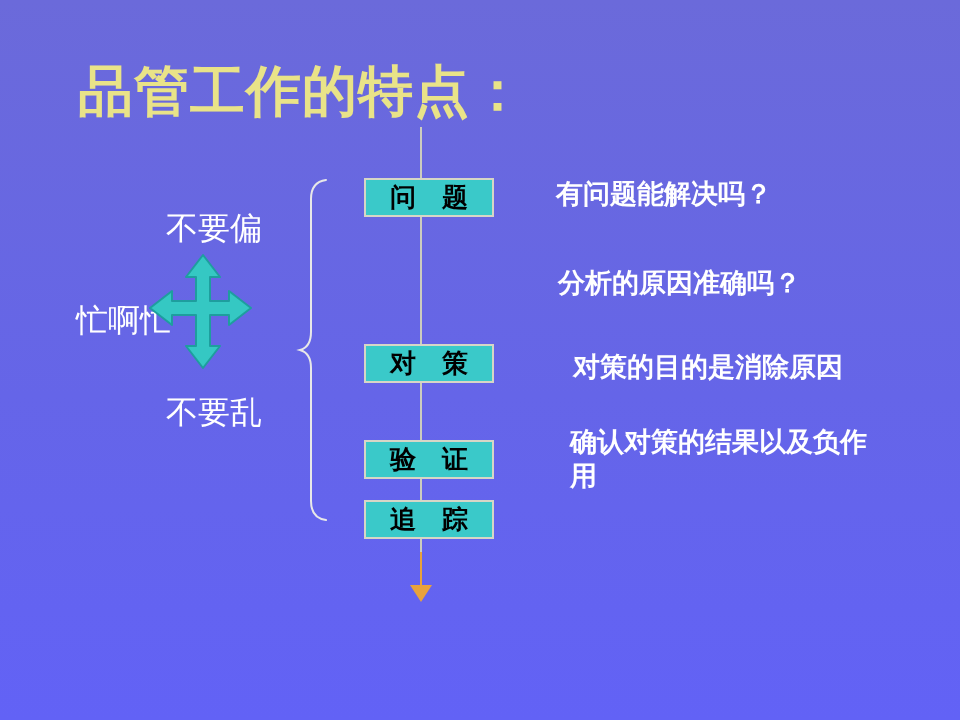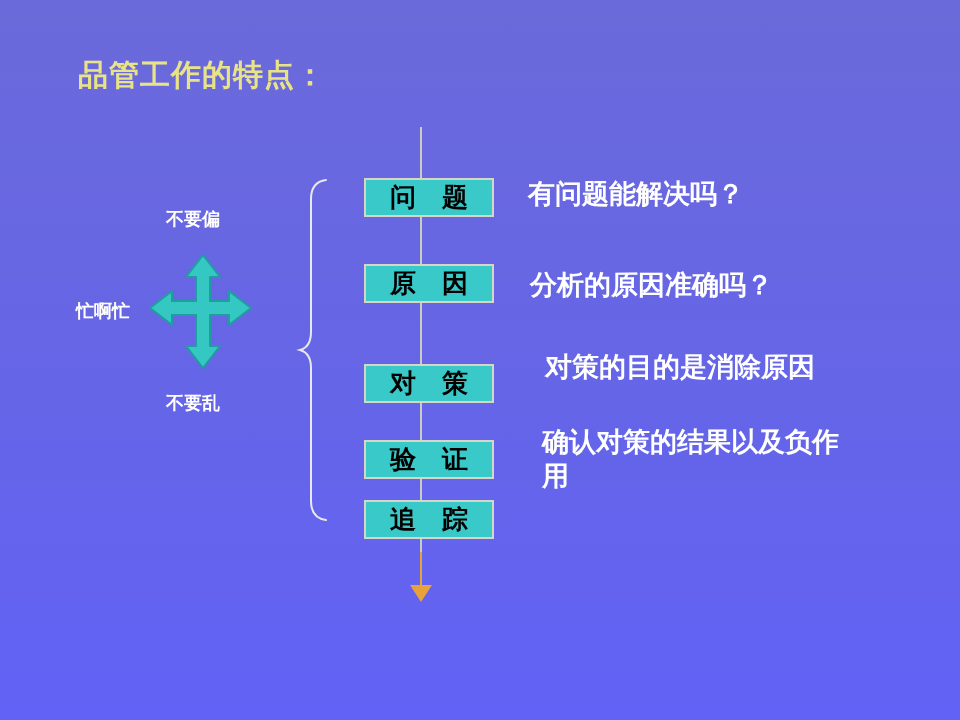--- a/index.html
+++ b/index.html
@@ -7,30 +7,30 @@
     position: relative;
     width: 960px;
     height: 720px;
     overflow: hidden;
     background: linear-gradient(180deg, #6B6ADA 0%, #6565E8 55%, #6262F6 100%);
     font-family: "Liberation Serif", "DejaVu Serif", serif;
   }
   .abs { position: absolute; }
   .title {
     left: 78px; top: 55px;
-    font-size: 30px;
+    font-size: 55px;
     font-weight: bold;
     color: #E9E388;
     letter-spacing: 1px;
     white-space: nowrap;
   }
   .side-label {
     color: #FFFFFF;
-    font-size: 18px;
-    font-weight: bold;
+    font-size: 32px;
+    font-weight: normal;
     white-space: nowrap;
   }
   .connector-gray {
     left: 420px; top: 127px;
     width: 2px; height: 425px;
     background: #CCCCBE;
     z-index: 1;
   }
   .connector-orange {
     left: 420px; top: 552px;
@@ -64,21 +64,21 @@
     white-space: nowrap;
   }
   .flow-note {
     color: #FFFFFF;
     font-size: 27px;
     font-weight: bold;
     line-height: 34px;
     white-space: nowrap;
     z-index: 2;
   }
-  .flow-note span { display: block; }
+  .flow-note span { display: block; margin-left: 28px; }
   svg { display: block; }
 </style>
 </head>
 <body>
 
 <div class="slide">
 
   <div class="abs title">品管工作的特点：</div>
 
   <div class="abs side-label" style="left:166px; top:207px;">不要偏</div>
@@ -93,37 +93,34 @@
     <path d="M 32 6 Q 17 8 17 25 L 17 158 Q 17 173 6 176 Q 17 179 17 194 L 17 327 Q 17 344 32 346" fill="none" stroke="#E8E8E8" stroke-width="2" stroke-linecap="round"></path>
   </svg>
 
   <div class="abs connector-gray"></div>
   <div class="abs connector-orange"></div>
   <div class="abs arrow-head-down"></div>
 
   <div class="abs flow-box" style="top:178px;">
     <span>问　题</span>
   </div>
-  <div class="abs flow-box" style="top:264px;">
-    <span>原　因</span>
-  </div>
-  <div class="abs flow-box" style="top:364px;">
+  <div class="abs flow-box" style="top:344px;">
     <span>对　策</span>
   </div>
   <div class="abs flow-box" style="top:440px;">
     <span>验　证</span>
   </div>
   <div class="abs flow-box" style="top:500px;">
     <span>追　踪</span>
   </div>
 
   <div class="abs flow-note" style="left:528px; top:177px;">
     <span>有问题能解决吗？</span>
   </div>
-  <div class="abs flow-note" style="left:530px; top:268px;">
+  <div class="abs flow-note" style="left:530px; top:268px;font-family:Liberation Mono, monospace;">
     <span>分析的原因准确吗？</span>
   </div>
   <div class="abs flow-note" style="left:545px; top:350px;">
     <span>对策的目的是消除原因</span>
   </div>
   <div class="abs flow-note" style="left:542px; top:425px;">
     <span>确认对策的结果以及负作</span>
     <span>用</span>
   </div>
 

